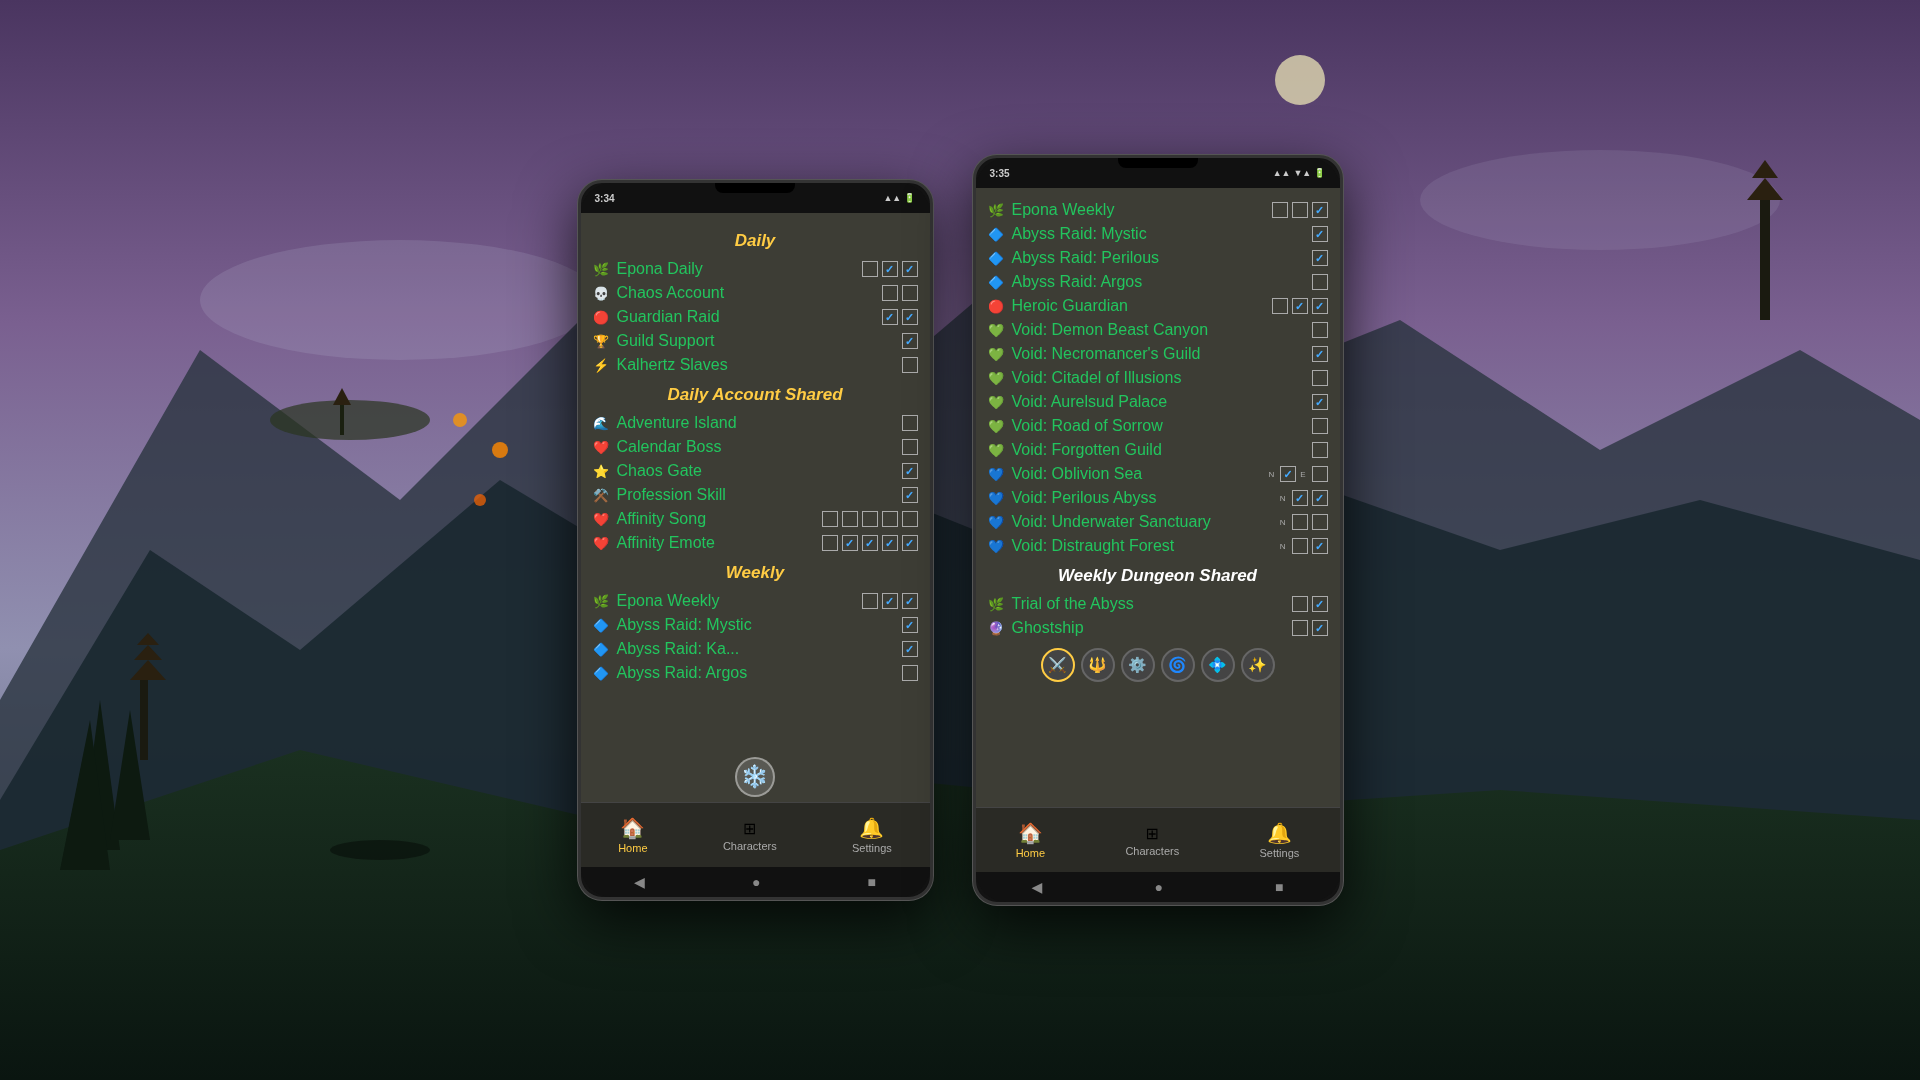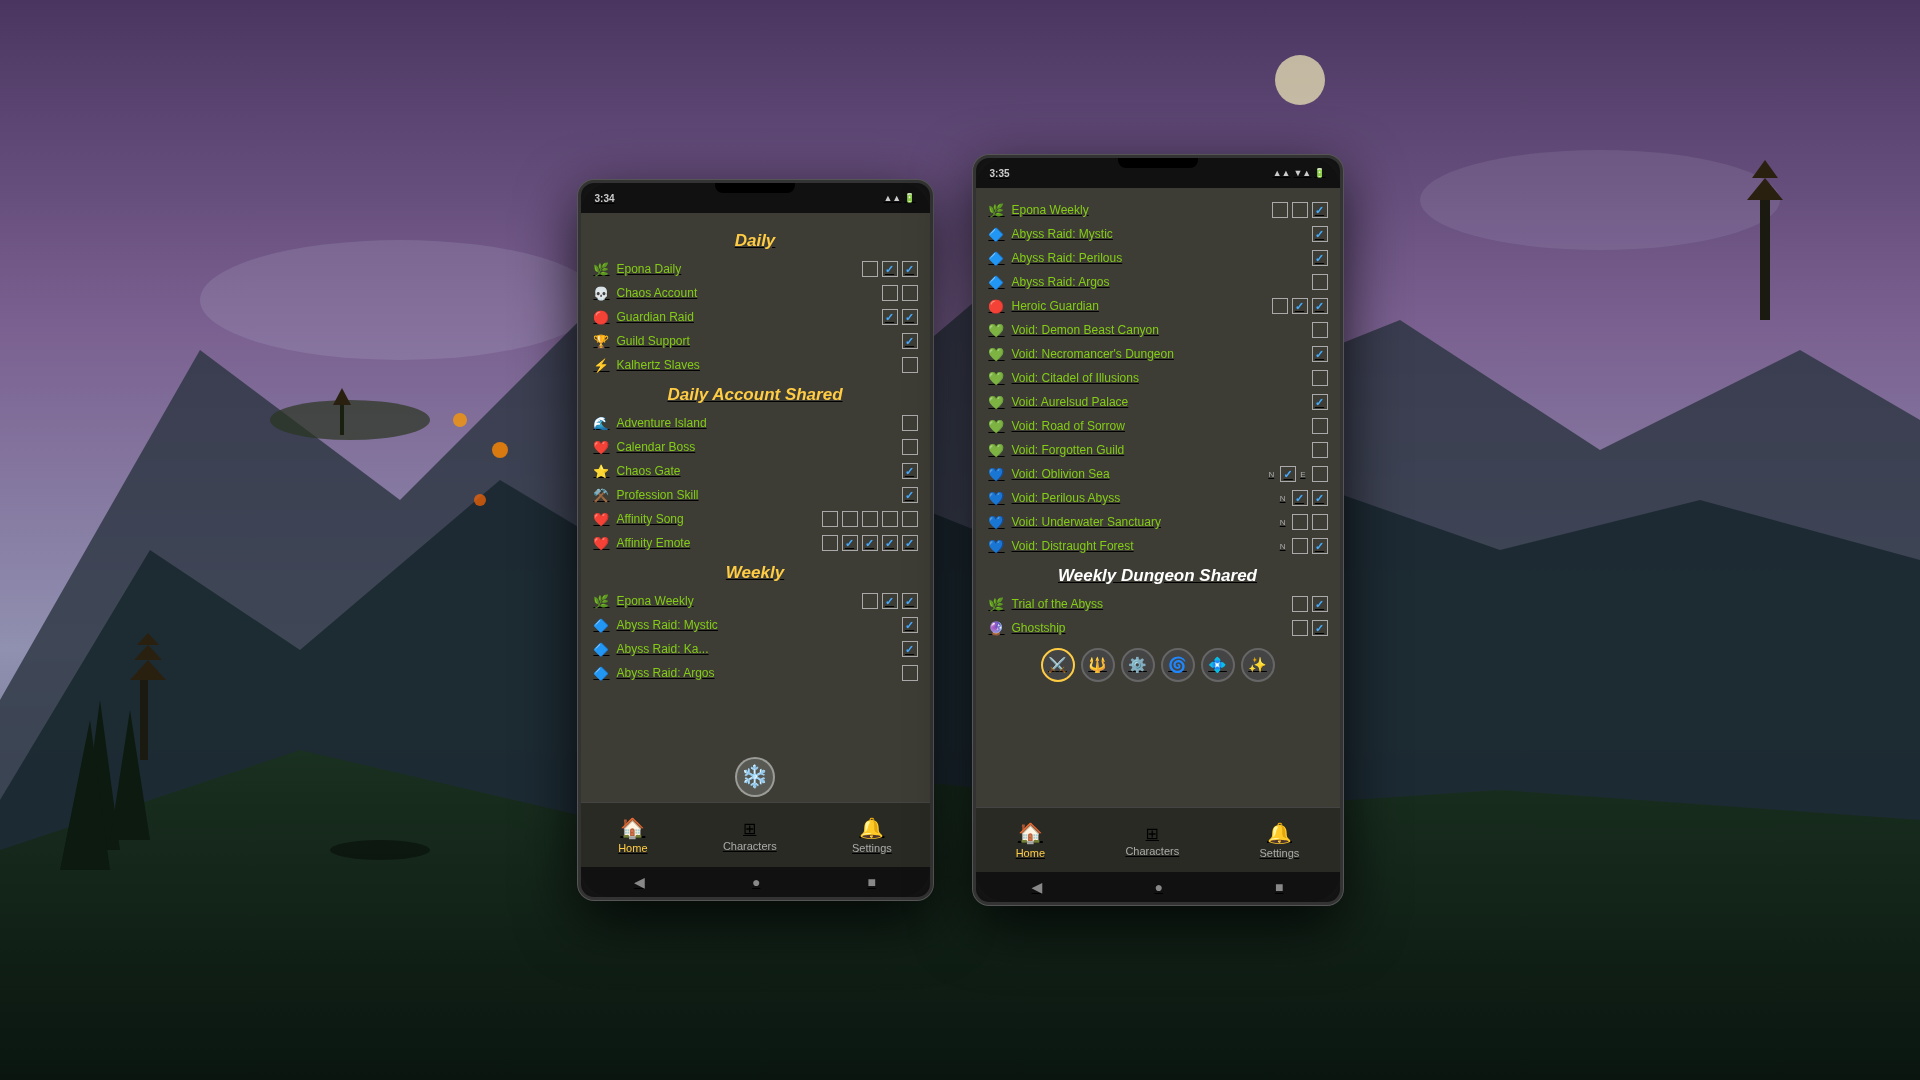--- a/index.html
+++ b/index.html
@@ -46,31 +46,30 @@
       align-items: center;
       gap: 40px;
       z-index: 10;
     }
 
     
     .phone {
       width: 355px;
       height: 720px;
       background: #1a1a1a;
-      border-radius: 16px;
+      border-radius: 24px;
       border: 3px solid #333;
       box-shadow: 
         0 0 0 1px #555,
         0 20px 60px rgba(0,0,0,0.8),
         inset 0 0 20px rgba(0,0,0,0.5);
       position: relative;
       overflow: hidden;
       display: flex;
       flex-direction: column;
-      text-decoration: underline;
     }
 
     .phone-1 {
     }
 
     .phone-2 {
       margin-top: -20px;
       width: 370px;
       height: 750px;
     }
@@ -163,22 +162,22 @@
       margin-right: 6px;
       flex-shrink: 0;
       display: flex;
       align-items: center;
       justify-content: center;
       font-size: 13px;
     }
 
     .task-label {
       flex: 1;
-      font-size: 12px;
-      color: #84cc16;
+      font-size: 16px;
+      color: #22c55e;
     }
 
     .task-checkboxes {
       display: flex;
       gap: 4px;
       align-items: center;
     }
 
     .checkbox {
       width: 16px;
@@ -626,21 +625,21 @@
         <div class="task-row">
           <div class="task-icon icon-void">💚</div>
           <div class="task-label">Void: Demon Beast Canyon</div>
           <div class="task-checkboxes">
             <div class="checkbox"></div>
           </div>
         </div>
 
         <div class="task-row">
           <div class="task-icon icon-void">💚</div>
-          <div class="task-label">Void: Necromancer's Dungeon</div>
+          <div class="task-label">Void: Necromancer's Guild</div>
           <div class="task-checkboxes">
             <div class="checkbox checked"></div>
           </div>
         </div>
 
         <div class="task-row">
           <div class="task-icon icon-void">💚</div>
           <div class="task-label">Void: Citadel of Illusions</div>
           <div class="task-checkboxes">
             <div class="checkbox"></div>

